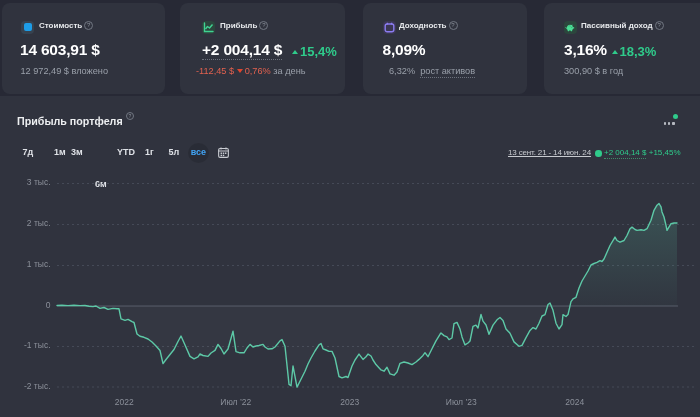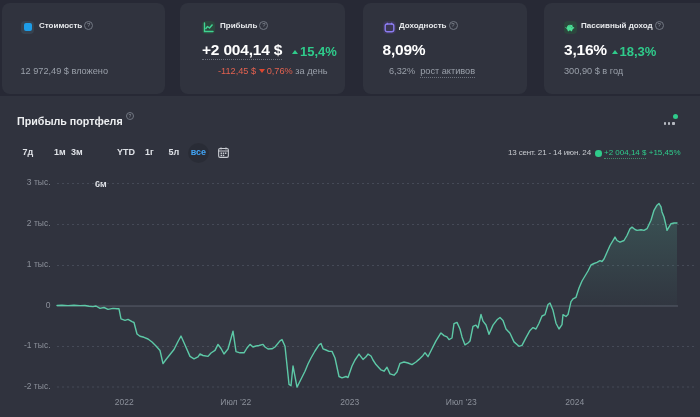--- a/index.html
+++ b/index.html
@@ -29,33 +29,34 @@
   svg{position:absolute;left:0;top:0;}
 </style>
 </head>
 <body>
 <div id="app">
 
   <div class="card" style="left:2px;width:163px;">
     <div class="badge" style="background:#37424f;"></div>
     <div style="position:absolute;left:21.6px;top:20px;width:8px;height:8px;border-radius:2px;background:#1d9de8;"></div>
     <div class="title" style="left:37px;">Стоимость<span class="q">?</span></div>
+    <div class="big" style="left:18px;">14 603,91 $</div>
     <div class="sub" style="left:18.4px;">12 972,49 $ вложено</div>
   </div>
 
   <div class="card" style="left:180px;width:165px;">
     <div class="badge" style="left:22.3px;background:#2c463d;"></div>
     <svg width="11" height="11" style="left:23.3px;top:18.5px;" viewBox="0 0 11 11">
       <path d="M1.5 1 L1.5 9.5 L10 9.5" stroke="#3fd392" stroke-width="1.4" fill="none" stroke-linecap="round"></path>
       <path d="M2.5 7 L4.5 4.5 L6.5 6 L9.5 2.5" stroke="#3fd392" stroke-width="1.4" fill="none" stroke-linejoin="round"></path>
     </svg>
     <div class="title" style="left:40px;">Прибыль<span class="q">?</span></div>
     <div class="big" style="left:22px;"><span class="dotted">+2 004,14 $</span></div>
     <div style="position:absolute;left:112px;top:38.5px;"><span class="up"></span><span class="pct">15,4%</span></div>
-    <div class="sub" style="left:38px;color:#e2614f;text-align:right;">-112,45 $ <span class="down"></span><span style="color:#e2614f;">0,76%</span> <span style="color:#9aa0aa;">за день</span></div>
+    <div class="sub" style="left:16px;color:#e2614f;text-align:right;">-112,45 $ <span class="down"></span><span style="color:#e2614f;">0,76%</span> <span style="color:#9aa0aa;">за день</span></div>
   </div>
 
   <div class="card" style="left:363px;width:164px;">
     <div class="badge" style="left:19.7px;background:#3b3753;"></div>
     <svg width="11" height="11" style="left:20.7px;top:19px;" viewBox="0 0 11 11">
       <rect x="1.2" y="2" width="8.6" height="7.8" rx="2" stroke="#8b7cf0" stroke-width="1.4" fill="none"></rect>
       <path d="M3.4 0.8 L3.4 2.6 M7.6 0.8 L7.6 2.6" stroke="#8b7cf0" stroke-width="1.4"></path>
     </svg>
     <div class="title" style="left:36px;">Доходность<span class="q">?</span></div>
     <div class="big" style="left:19.5px;">8,09%</div>
@@ -95,21 +96,21 @@
   <svg width="11" height="11" style="left:217.5px;top:147px;" viewBox="0 0 12 12">
     <rect x="0.7" y="1.7" width="10.6" height="9.6" rx="1.5" stroke="#c9ccd2" stroke-width="1.2" fill="none"></rect>
     <path d="M3.3 0.5 L3.3 2.8 M8.7 0.5 L8.7 2.8 M0.7 4.4 L11.3 4.4" stroke="#c9ccd2" stroke-width="1.2"></path>
     <rect x="2.8" y="6" width="1.6" height="1.6" fill="#c9ccd2"></rect>
     <rect x="5.2" y="6" width="1.6" height="1.6" fill="#c9ccd2"></rect>
     <rect x="7.6" y="6" width="1.6" height="1.6" fill="#c9ccd2"></rect>
     <rect x="2.8" y="8.4" width="1.6" height="1.6" fill="#c9ccd2"></rect>
     <rect x="5.2" y="8.4" width="1.6" height="1.6" fill="#c9ccd2"></rect>
   </svg>
 
-  <div class="hdate" style="left:508px;">13 сент. 21 - 14 июн. 24</div>
+  <div class="hdate" style="left:508px;text-decoration:underline;">13 сент. 21 - 14 июн. 24</div>
   <div class="gdot" style="left:595px;top:150px;width:6.5px;height:6.5px;"></div>
   <div class="hgreen" style="left:604px;"><span class="dotted" style="border-color:#3f8a68;">+2 004,14 $</span> +15,45%</div>
 
   <svg id="chart" width="700" height="417" viewBox="0 0 700 417">
       <defs>
 <linearGradient id="gpos" x1="0" y1="200" x2="0" y2="306" gradientUnits="userSpaceOnUse">
  <stop offset="0" stop-color="#5fc9a8" stop-opacity="0.22"></stop>
  <stop offset="1" stop-color="#5fc9a8" stop-opacity="0.02"></stop>
 </linearGradient>
 <clipPath id="cpos">

